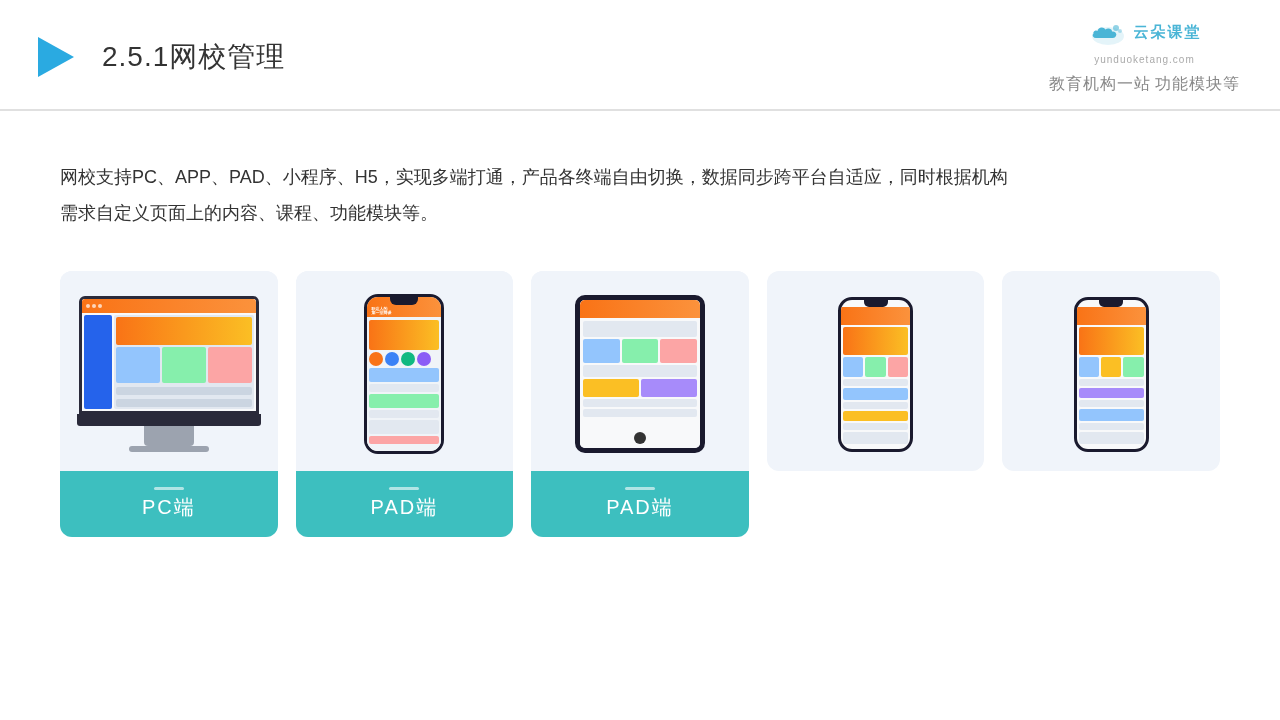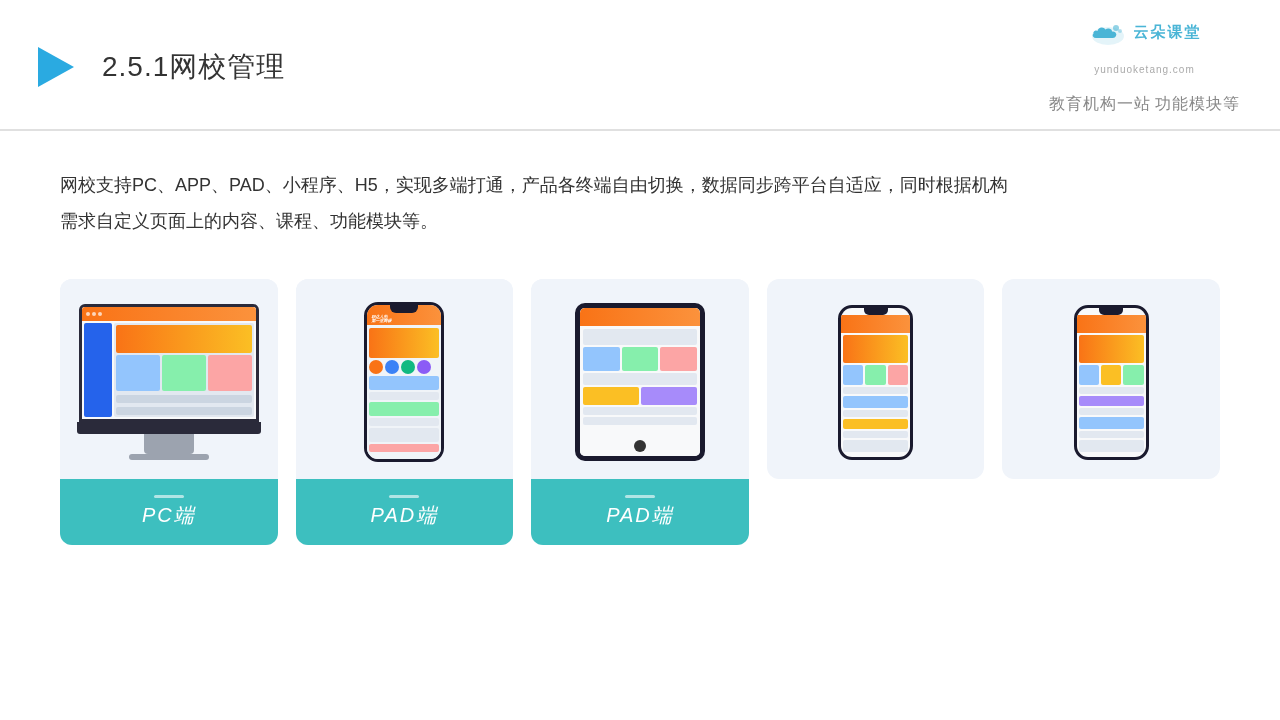--- a/index.html
+++ b/index.html
@@ -36,21 +36,21 @@
       letter-spacing: 1px;
     }
     .page-title span {
       font-weight: 400;
       color: #333;
     }
     .logo-area {
       display: flex;
       flex-direction: column;
       align-items: center;
-      gap: 18px;
+      gap: 8px;
     }
     .logo-cloud {
       display: flex;
       align-items: center;
       gap: 6px;
     }
     .logo-text-main {
       font-size: 15px;
       color: #4ab5d6;
       font-weight: 600;
@@ -62,33 +62,32 @@
       letter-spacing: 1px;
     }
     .logo-url {
       font-size: 10px;
       color: #aaa;
       letter-spacing: 1px;
     }
 
     
     .description {
-      margin: 36px 60px 0 60px;
+      margin: 48px 60px 0 60px;
       font-size: 18px;
       color: #333;
       line-height: 2;
     }
 
     
     .cards-container {
       display: flex;
       gap: 18px;
       margin: 40px 60px 0 60px;
       align-items: flex-start;
-      font-style: italic;
     }
 
     .card {
       flex: 1;
       background: #f0f4fa;
       border-radius: 12px;
       overflow: hidden;
       display: flex;
       flex-direction: column;
     }

